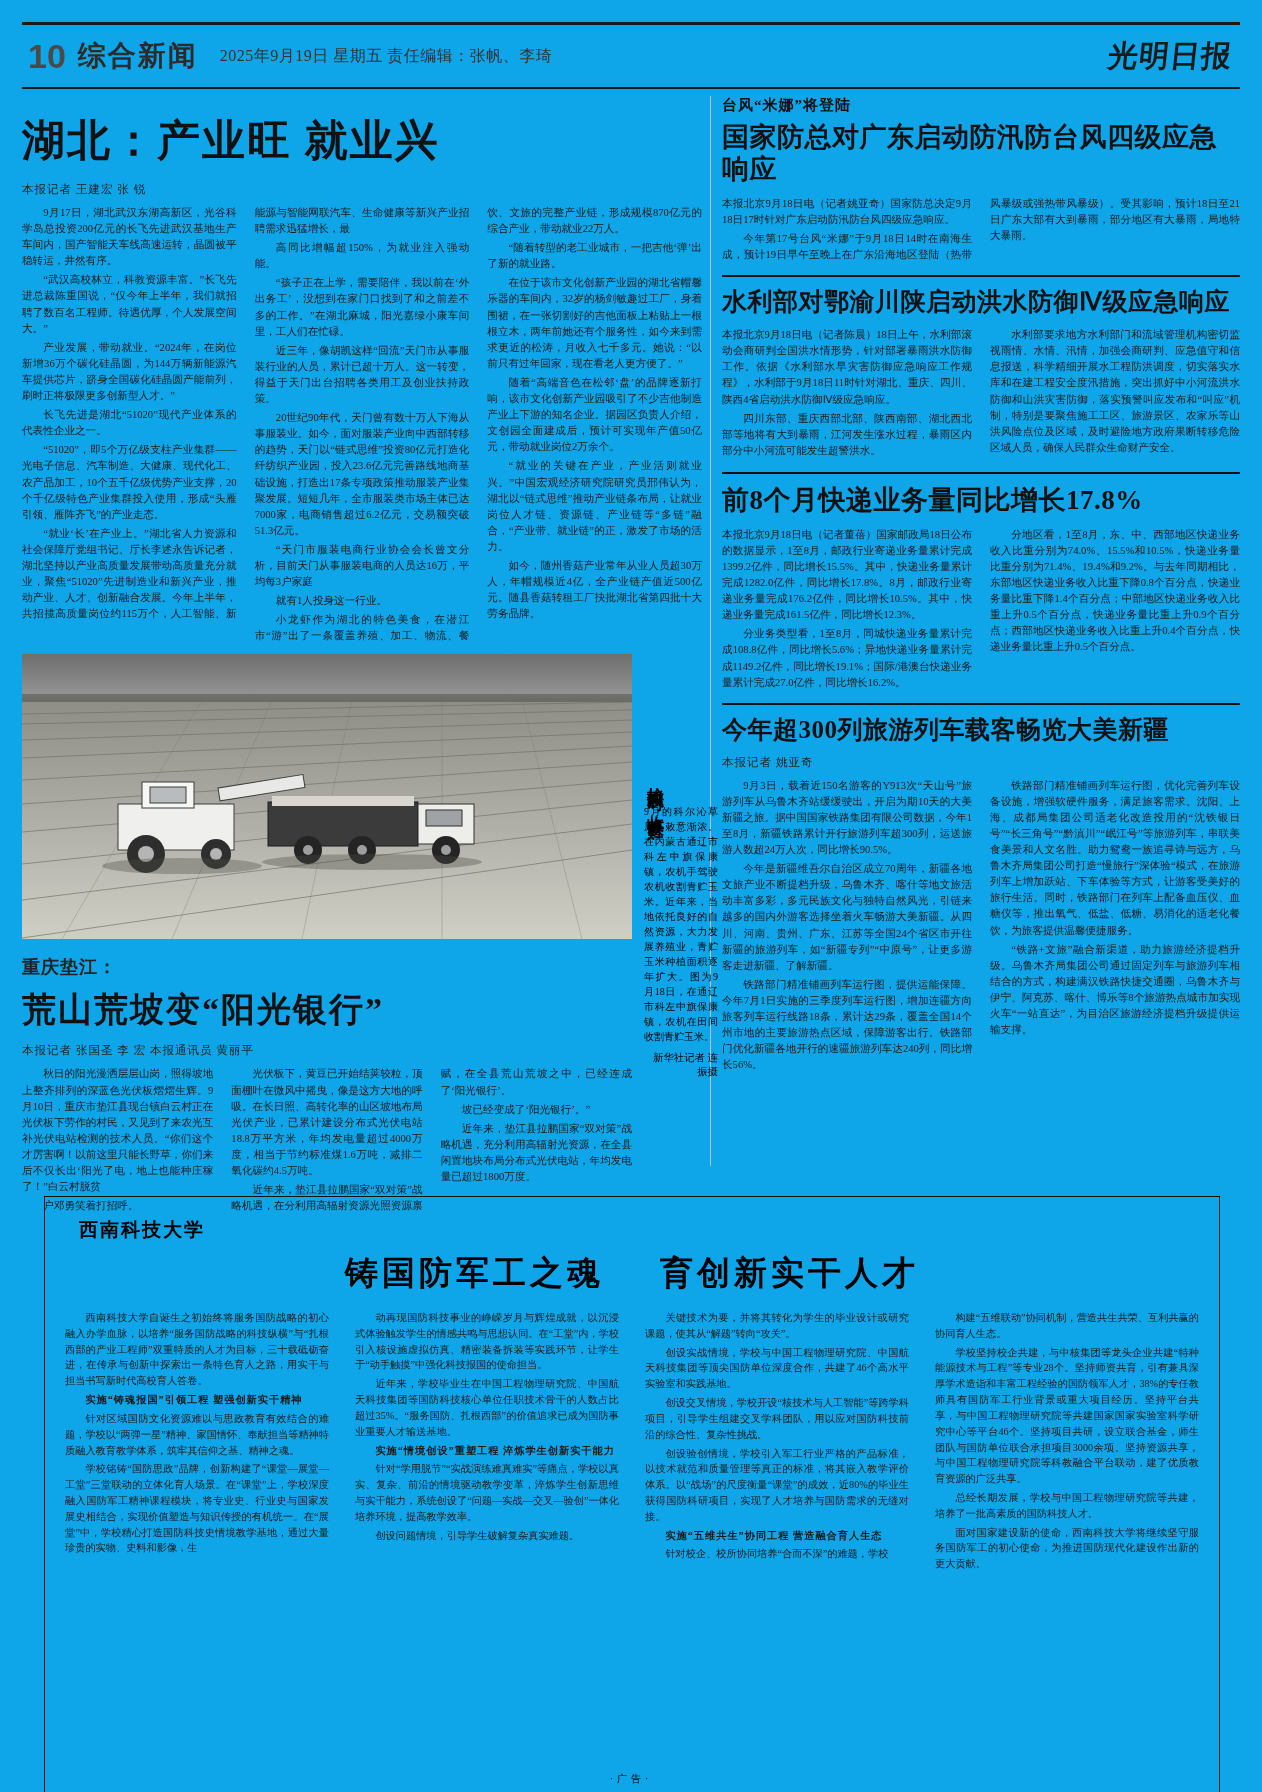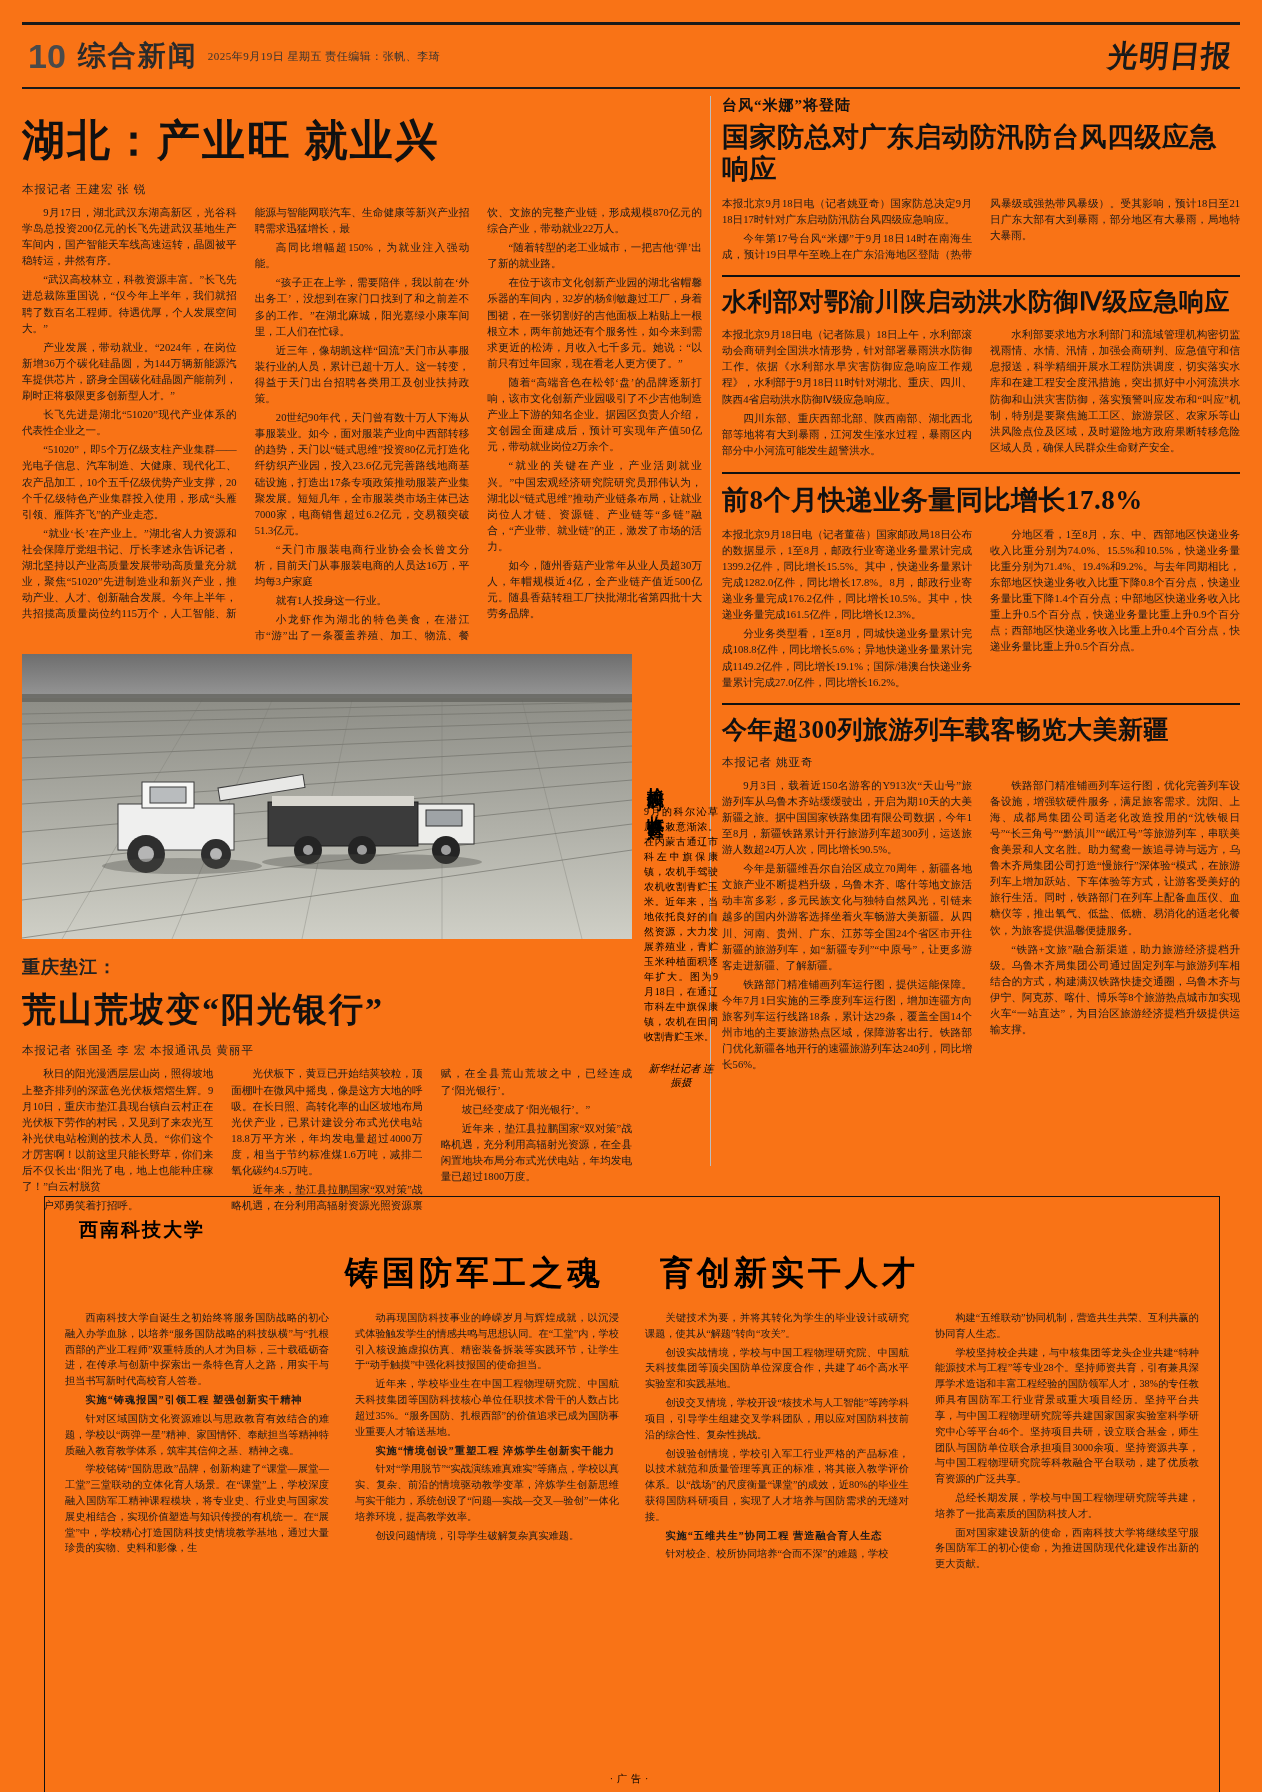--- a/index.html
+++ b/index.html
@@ -1,30 +1,30 @@
 <!DOCTYPE html>
 <html><head>
 <meta charset="utf-8">
 <style>
   html,body{margin:0;padding:0;background:#cfcfcf;}
   body{font-family:"Liberation Serif", serif;}
   .page{
-    width:1262px;height:1792px;background:#f97316;position:relative;
+    width:1262px;height:1792px;background:#0ea5e9;position:relative;
     box-sizing:border-box;overflow:hidden;
   }
 
   
   .masthead{
     position:absolute;left:22px;top:22px;width:1218px;height:62px;
     border-top:3px solid #1a1a1a;border-bottom:2px solid #1a1a1a;
     display:flex;align-items:center;
   }
   .page-num{font-size:34px;font-weight:bold;color:#4a4a4a;font-family:"Liberation Sans",sans-serif;margin-left:6px;}
   .section-name{font-size:28px;font-weight:bold;color:#2b2b2b;margin-left:12px;letter-spacing:2px;}
-  .date-line{font-size:11px;color:#333;margin-left:10px;letter-spacing:0.5px;}
+  .date-line{font-size:16px;color:#333;margin-left:22px;letter-spacing:0.5px;}
   .paper-logo{
     margin-left:auto;margin-right:8px;font-size:30px;font-weight:bold;color:#1a1a1a;
     letter-spacing:1px;font-family:"Liberation Serif",serif;
     transform:skewX(-6deg);
   }
 
   
   .left-zone{position:absolute;left:22px;top:104px;width:680px;}
   .right-zone{position:absolute;left:722px;top:96px;width:518px;}
   .vline{position:absolute;left:710px;top:96px;width:1px;height:1070px;background:#bdbdbd;}
@@ -63,21 +63,21 @@
     border:1px solid #111;box-sizing:border-box;padding:14px 20px;
   }
   .ad-univ{font-size:19px;font-weight:bold;letter-spacing:2px;margin:6px 0 4px 14px;}
   .ad-heads{display:flex;justify-content:center;gap:56px;margin:8px 0 14px 0;}
   .ad-heads span{font-size:33px;font-weight:bold;letter-spacing:4px;}
   .ad-cols{column-count:4;column-gap:26px;}
   .ad-cols p{font-size:10.2px;line-height:1.55;text-align:justify;margin:0 0 3px 0;text-indent:2em;color:#1a1a1a;}
   .ad-sub{font-size:12.5px;font-weight:bold;text-align:center;margin:8px 0 5px 0;text-indent:0;letter-spacing:1px;}
   .ad-foot{position:absolute;right:24px;bottom:6px;font-size:12px;}
 
-  .sig{text-align:center;font-size:10.4px;margin-top:18px;font-style:italic;}
+  .sig{text-align:right;font-size:10.4px;margin-top:7px;}
   .vcapbox{position:absolute;left:622px;top:670px;width:80px;height:230px;}
 </style>
 </head>
 <body>
 
 <div class="page">
 
   <div class="masthead">
     <span class="page-num">10</span>
     <span class="section-name">综合新闻</span>

